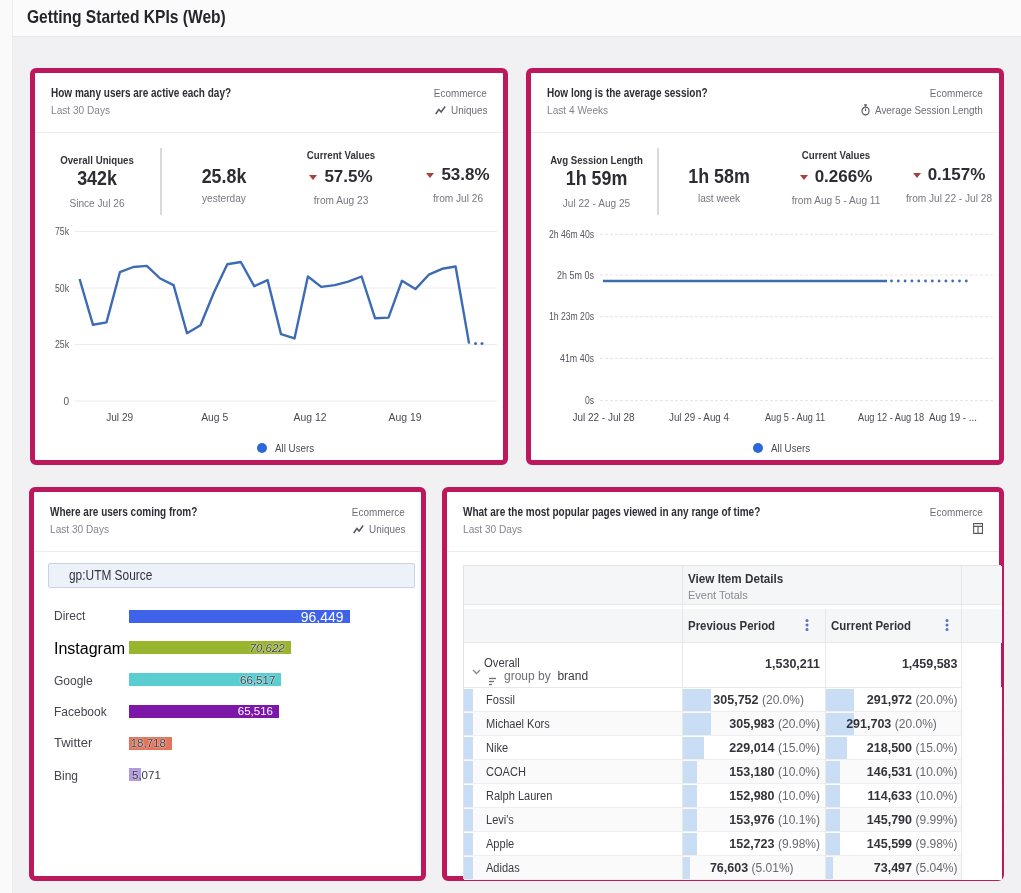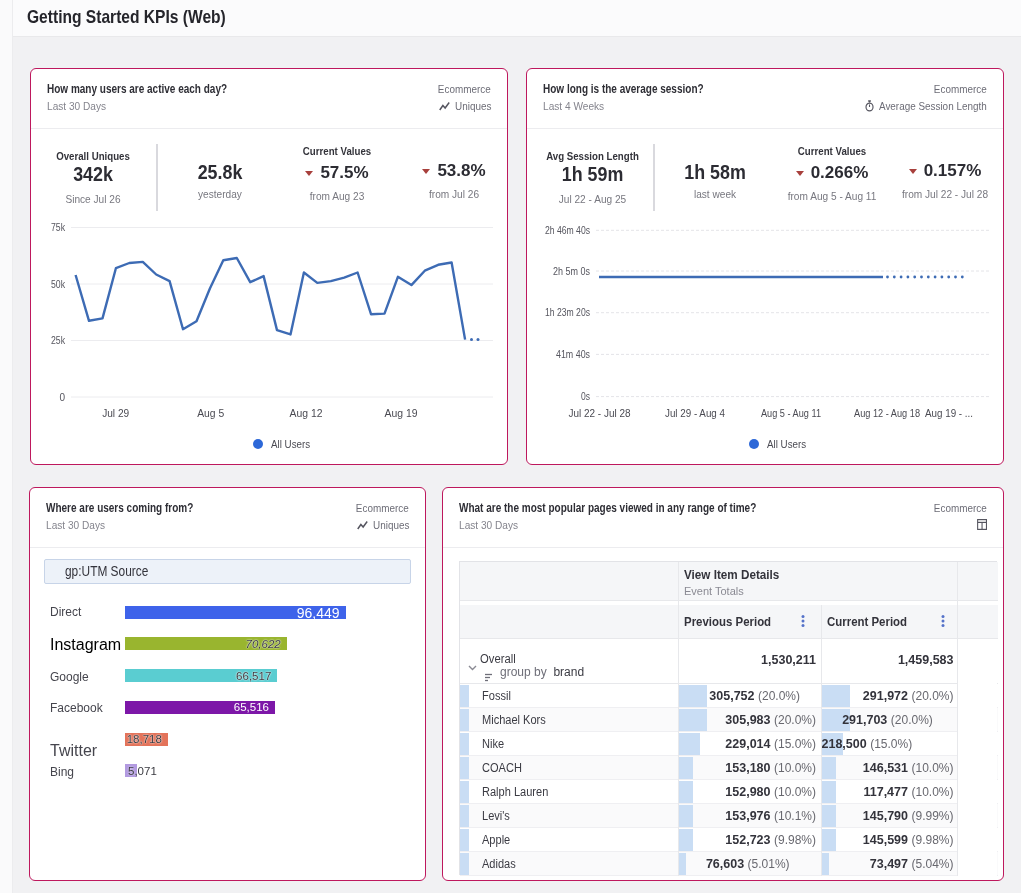--- a/index.html
+++ b/index.html
@@ -1,21 +1,21 @@
 <!DOCTYPE html>
 <html><head>
 <meta charset="utf-8">
 <style>
 * { margin:0; padding:0; box-sizing:border-box; }
 html,body { width:1021px; height:893px; overflow:hidden; }
 body { font-family:"Liberation Sans", sans-serif; background:#f1f1f3; position:relative; }
 .topbar { position:absolute; left:0; top:0; width:1021px; height:37px; background:#fbfbfc; border-bottom:1px solid #e9e9eb; z-index:5; }
 .topbar h1 { position:absolute; left:27px; top:6px; font-size:19px; font-weight:700; color:#25252b; transform:scaleX(0.82); transform-origin:left center; white-space:nowrap; }
 .leftstrip { position:absolute; left:0; top:0; width:13px; height:893px; background:#fafafb; border-right:1px solid #ececee; z-index:6; }
-.card { position:absolute; background:#fff; border:1px solid #be185d; border-radius:6px; }
+.card { position:absolute; background:#fff; border:5px solid #be185d; border-radius:6px; }
 .chead { position:absolute; left:0; top:0; right:0; height:60px; border-bottom:1px solid #ececef; }
 .ctitle { position:absolute; left:16px; top:13px; font-size:12.5px; font-weight:700; color:#2e2e35; transform:scaleX(0.8); transform-origin:left center; white-space:nowrap; }
 .csub { position:absolute; left:16px; top:31px; font-size:11.5px; color:#84848d; transform:scaleX(0.88); transform-origin:left center; white-space:nowrap; }
 .cright1 { position:absolute; right:16px; top:14px; font-size:11px; color:#6c6c76; transform:scaleX(0.9); transform-origin:right center; }
 .cright2 { position:absolute; right:16px; top:31px; font-size:11px; color:#6c6c76; display:flex; align-items:center; gap:5px; transform:scaleX(0.9); transform-origin:right center; }
 
 .stat { position:absolute; text-align:center; }
 .stat .lab { font-size:11px; font-weight:700; color:#33333a; transform:scaleX(0.88); white-space:nowrap; }
 .stat .val { font-size:21px; font-weight:700; color:#2c2c33; transform:scaleX(0.85); white-space:nowrap; }
 .stat .sub { font-size:11.5px; color:#77777f; transform:scaleX(0.88); white-space:nowrap; }
@@ -180,21 +180,21 @@
 <div style="position:absolute; left:95px; top:119.0px; width:214.5px; height:13px; line-height:13px; font-size:14px; color:#fff; text-align:right;">96,449</div>
 <div style="position:absolute; left:20px; top:149.8px; height:14px; line-height:14px; font-size:16px; color:#000000;">Instagram</div>
 <div style="position:absolute; left:95px; top:149.3px; width:161.7px; height:13px; background:#99b52f;"></div>
 <div style="position:absolute; left:95px; top:149.8px; width:155.7px; height:13px; line-height:13px; font-size:11.5px; color:#3a3a40; text-align:right; text-shadow:0 0 2px rgba(255,255,255,0.95), 0 0 1px rgba(255,255,255,0.95);font-style:italic;">70,622</div>
 <div style="position:absolute; left:20px; top:181.5px; height:14px; line-height:14px; font-size:12px; color:#45454d;">Google</div>
 <div style="position:absolute; left:95px; top:181px; width:152.3px; height:13px; background:#5acdd1;"></div>
 <div style="position:absolute; left:95px; top:181.5px; width:146.3px; height:13px; line-height:13px; font-size:11.5px; color:#3a3a40; text-align:right; text-shadow:0 0 2px rgba(255,255,255,0.95), 0 0 1px rgba(255,255,255,0.95);">66,517</div>
 <div style="position:absolute; left:20px; top:213.3px; height:14px; line-height:14px; font-size:12px; color:#45454d;">Facebook</div>
 <div style="position:absolute; left:95px; top:212.8px; width:150.0px; height:13px; background:#7d17a8;"></div>
 <div style="position:absolute; left:95px; top:213.3px; width:144.0px; height:13px; line-height:13px; font-size:11.5px; color:#fff; text-align:right;">65,516</div>
-<div style="position:absolute; left:20px; top:256px; height:14px; line-height:14px; font-size:16px; color:#45454d;">Twitter</div>
+<div style="position:absolute; left:20px; top:244px; height:14px; line-height:14px; font-size:13px; color:#45454d;">Twitter</div>
 <div style="position:absolute; left:95px; top:244.5px; width:42.9px; height:13px; background:#e3735a;"></div>
 <div style="position:absolute; left:95px; top:245px; width:36.9px; height:13px; line-height:13px; font-size:11.5px; color:#3a3a40; text-align:right; text-shadow:0 0 2px rgba(255,255,255,0.95), 0 0 1px rgba(255,255,255,0.95);">18,718</div>
 <div style="position:absolute; left:20px; top:276.8px; height:14px; line-height:14px; font-size:12px; color:#45454d;">Bing</div>
 <div style="position:absolute; left:95px; top:276.3px; width:11.6px; height:13px; background:#b29ae0;"></div>
 <div style="position:absolute; left:98px; top:276.8px; height:13px; line-height:13px; font-size:11.5px; color:#3a3a40; text-shadow:0 0 2px rgba(255,255,255,0.95);">5,071</div>
 </div>
 </div>
 
 <div class="card" id="card4" style="left:442px; top:487px; width:562px; height:394px;">
   <div class="chead">
@@ -254,35 +254,35 @@
 <div style="position:absolute; left:219px; top:147px; width:28.5px; height:22px; background:#c9ddf4;"></div>
 <div style="position:absolute; left:220px; top:151px; width:136.5px; font-size:12.5px; text-align:right; color:#68686f;"><span style="font-weight:700; color:#33333b;">305,983</span> <span style="font-size:12px;">(20.0%)</span></div>
 <div style="position:absolute; left:362px; top:147px; width:28.5px; height:22px; background:#c9ddf4;"></div>
 <div style="position:absolute; left:362px; top:151px; width:132px; font-size:12.5px; text-align:center; color:#68686f;"><span style="font-weight:700; color:#33333b;">291,703</span> <span style="font-size:12px;">(20.0%)</span></div>
 <div style="position:absolute; left:0; top:170px; width:538px; height:24px; background:#fff; border-bottom:1px solid #efeff2;"></div>
 <div style="position:absolute; left:0.5px; top:171px; width:9px; height:22px; background:#c9ddf4;"></div>
 <div style="position:absolute; left:22px; top:175px; font-size:12px; color:#3b3b43; transform:scaleX(0.92); transform-origin:left center;">Nike</div>
 <div style="position:absolute; left:219px; top:171px; width:21.4px; height:22px; background:#c9ddf4;"></div>
 <div style="position:absolute; left:220px; top:175px; width:136.5px; font-size:12.5px; text-align:right; color:#68686f;"><span style="font-weight:700; color:#33333b;">229,014</span> <span style="font-size:12px;">(15.0%)</span></div>
 <div style="position:absolute; left:362px; top:171px; width:21.4px; height:22px; background:#c9ddf4;"></div>
-<div style="position:absolute; left:362px; top:175px; width:132px; font-size:12.5px; text-align:left; color:#68686f;"><span style="font-weight:700; color:#33333b;">218,500</span> <span style="font-size:12px;">(15.0%)</span></div>
+<div style="position:absolute; left:362px; top:175px; width:132px; font-size:12.5px; text-align:right; color:#68686f;"><span style="font-weight:700; color:#33333b;">218,500</span> <span style="font-size:12px;">(15.0%)</span></div>
 <div style="position:absolute; left:0; top:194px; width:538px; height:24px; background:#fafafb; border-bottom:1px solid #efeff2;"></div>
 <div style="position:absolute; left:0.5px; top:195px; width:9px; height:22px; background:#c9ddf4;"></div>
 <div style="position:absolute; left:22px; top:199px; font-size:12px; color:#3b3b43; transform:scaleX(0.92); transform-origin:left center;">COACH</div>
 <div style="position:absolute; left:219px; top:195px; width:14.3px; height:22px; background:#c9ddf4;"></div>
 <div style="position:absolute; left:220px; top:199px; width:136.5px; font-size:12.5px; text-align:right; color:#68686f;"><span style="font-weight:700; color:#33333b;">153,180</span> <span style="font-size:12px;">(10.0%)</span></div>
 <div style="position:absolute; left:362px; top:195px; width:14.3px; height:22px; background:#c9ddf4;"></div>
 <div style="position:absolute; left:362px; top:199px; width:132px; font-size:12.5px; text-align:right; color:#68686f;"><span style="font-weight:700; color:#33333b;">146,531</span> <span style="font-size:12px;">(10.0%)</span></div>
 <div style="position:absolute; left:0; top:218px; width:538px; height:24px; background:#fff; border-bottom:1px solid #efeff2;"></div>
 <div style="position:absolute; left:0.5px; top:219px; width:9px; height:22px; background:#c9ddf4;"></div>
 <div style="position:absolute; left:22px; top:223px; font-size:12px; color:#3b3b43; transform:scaleX(0.92); transform-origin:left center;">Ralph Lauren</div>
 <div style="position:absolute; left:219px; top:219px; width:14.3px; height:22px; background:#c9ddf4;"></div>
 <div style="position:absolute; left:220px; top:223px; width:136.5px; font-size:12.5px; text-align:right; color:#68686f;"><span style="font-weight:700; color:#33333b;">152,980</span> <span style="font-size:12px;">(10.0%)</span></div>
 <div style="position:absolute; left:362px; top:219px; width:14.3px; height:22px; background:#c9ddf4;"></div>
-<div style="position:absolute; left:362px; top:223px; width:132px; font-size:12.5px; text-align:right; color:#68686f;"><span style="font-weight:700; color:#33333b;">117,477</span> <span style="font-size:12px;">(10.0%)</span></div>
+<div style="position:absolute; left:362px; top:223px; width:132px; font-size:12.5px; text-align:right; color:#68686f;"><span style="font-weight:700; color:#33333b;">114,633</span> <span style="font-size:12px;">(10.0%)</span></div>
 <div style="position:absolute; left:0; top:242px; width:538px; height:24px; background:#fafafb; border-bottom:1px solid #efeff2;"></div>
 <div style="position:absolute; left:0.5px; top:243px; width:9px; height:22px; background:#c9ddf4;"></div>
 <div style="position:absolute; left:22px; top:247px; font-size:12px; color:#3b3b43; transform:scaleX(0.92); transform-origin:left center;">Levi's</div>
 <div style="position:absolute; left:219px; top:243px; width:14.4px; height:22px; background:#c9ddf4;"></div>
 <div style="position:absolute; left:220px; top:247px; width:136.5px; font-size:12.5px; text-align:right; color:#68686f;"><span style="font-weight:700; color:#33333b;">153,976</span> <span style="font-size:12px;">(10.1%)</span></div>
 <div style="position:absolute; left:362px; top:243px; width:14.2px; height:22px; background:#c9ddf4;"></div>
 <div style="position:absolute; left:362px; top:247px; width:132px; font-size:12.5px; text-align:right; color:#68686f;"><span style="font-weight:700; color:#33333b;">145,790</span> <span style="font-size:12px;">(9.99%)</span></div>
 <div style="position:absolute; left:0; top:266px; width:538px; height:24px; background:#fff; border-bottom:1px solid #efeff2;"></div>
 <div style="position:absolute; left:0.5px; top:267px; width:9px; height:22px; background:#c9ddf4;"></div>
 <div style="position:absolute; left:22px; top:271px; font-size:12px; color:#3b3b43; transform:scaleX(0.92); transform-origin:left center;">Apple</div>

